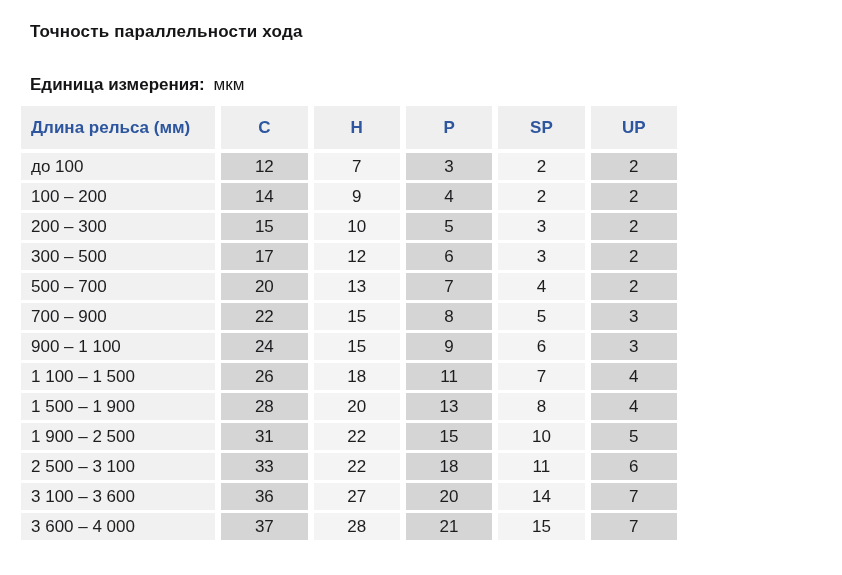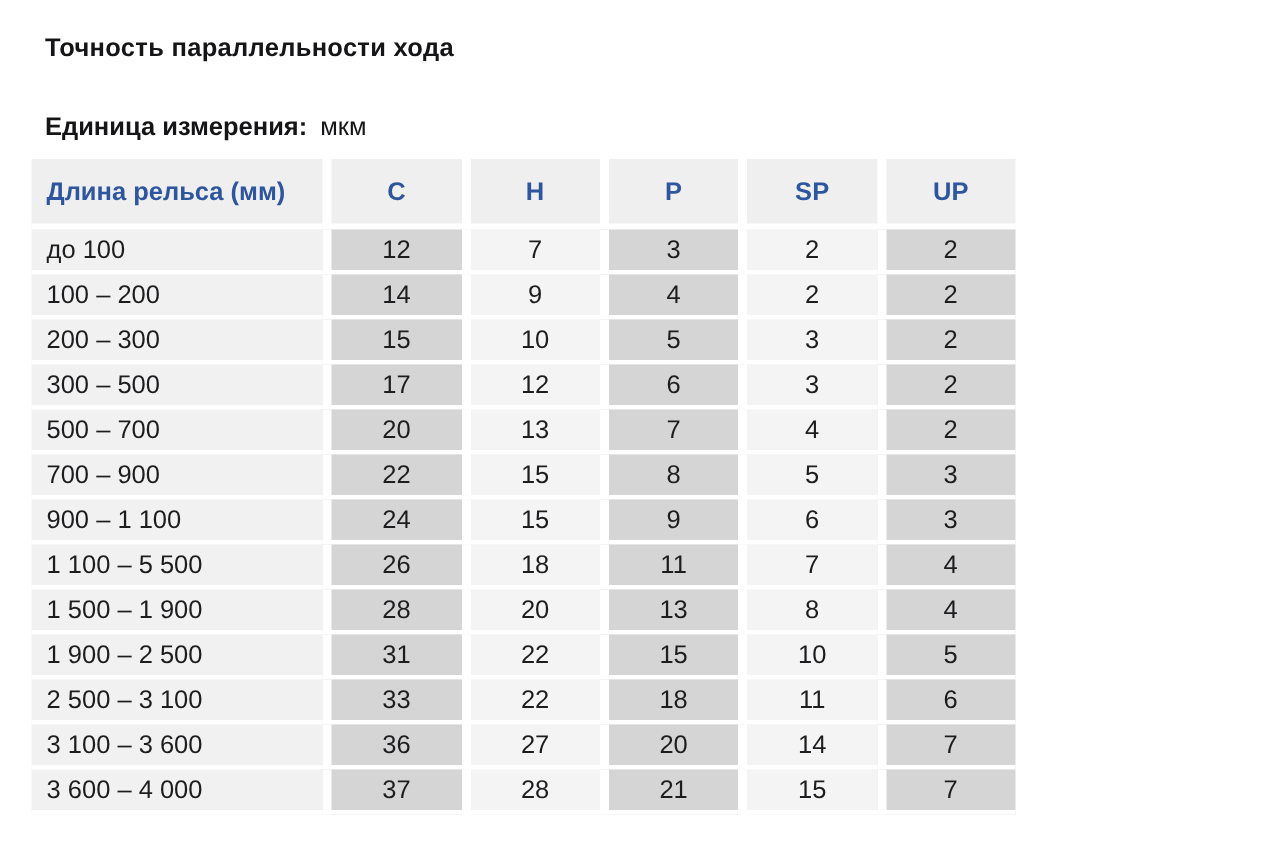--- a/index.html
+++ b/index.html
@@ -142,21 +142,21 @@
         </tr>
         <tr>
           <td class="label">900 – 1 100</td>
           <td class="dark">24</td>
           <td class="light">15</td>
           <td class="dark">9</td>
           <td class="light">6</td>
           <td class="dark">3</td>
         </tr>
         <tr>
-          <td class="label">1 100 – 5 500</td>
+          <td class="label">1 100 – 1 500</td>
           <td class="dark">26</td>
           <td class="light">18</td>
           <td class="dark">11</td>
           <td class="light">7</td>
           <td class="dark">4</td>
         </tr>
         <tr>
           <td class="label">1 500 – 1 900</td>
           <td class="dark">28</td>
           <td class="light">20</td>

